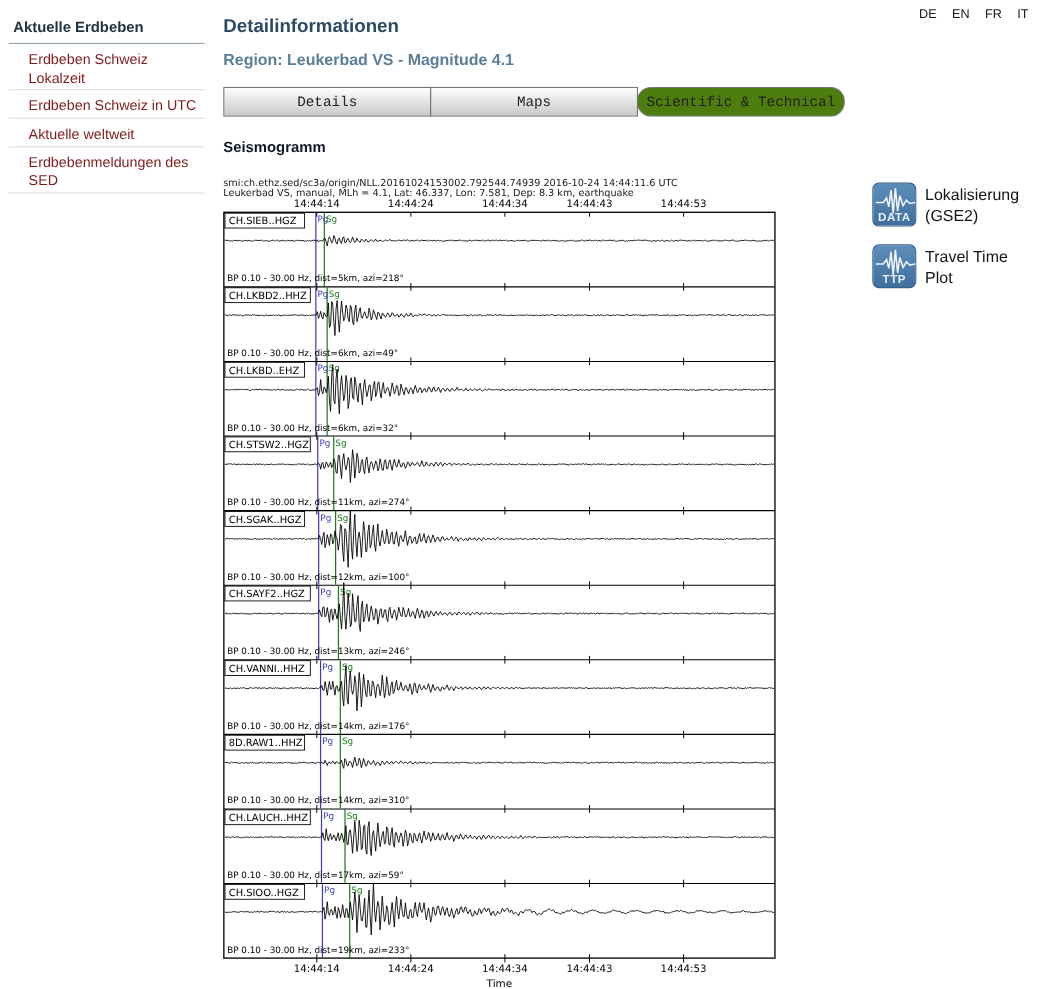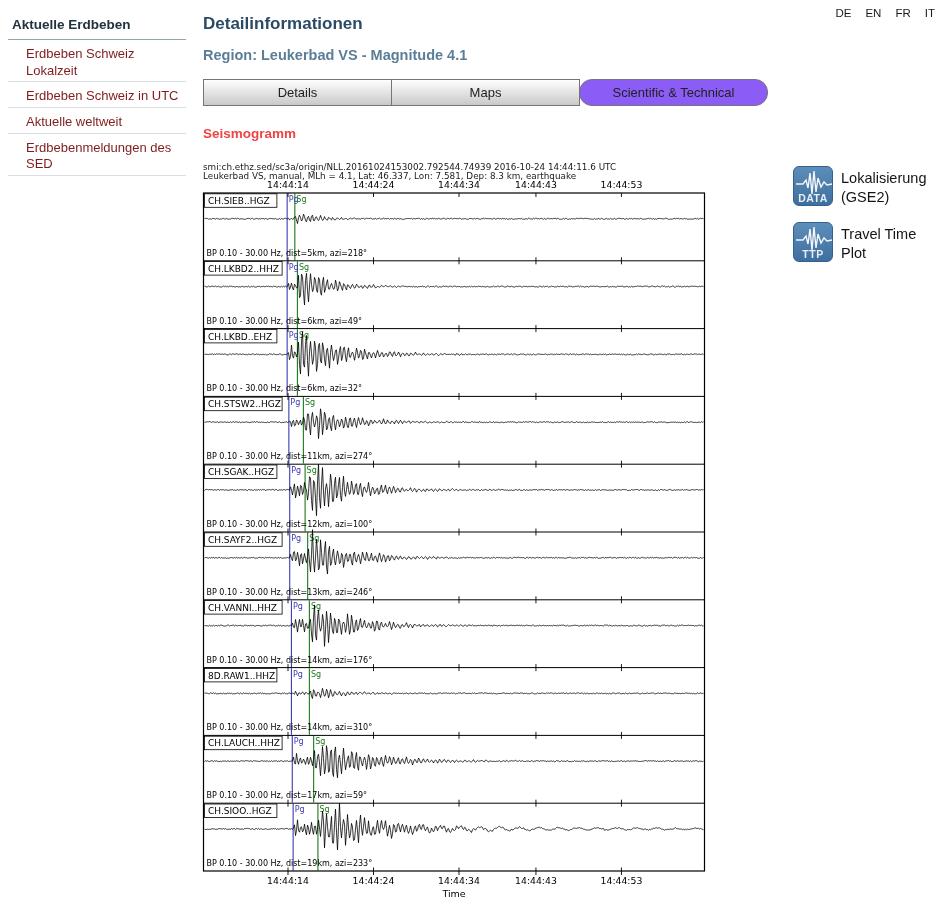--- a/index.html
+++ b/index.html
@@ -25,29 +25,29 @@
   .sidebar ul { list-style:none; margin:0; padding:0; }
   .sidebar li {
     font-size:13px; color:#7f1d1d; line-height:1.28;
     padding:6px 2px 2px 18px; border-bottom:1px solid #d9dfe2; cursor:pointer;
   }
 
   
   .content { position:absolute; left:203px; top:0; width:600px; height:646px; }
   .page-title { position:absolute; top:14px; left:0; margin:0; font-size:17px; font-weight:bold; color:#2b4a63; }
   .region-subtitle { position:absolute; top:47px; left:0; margin:0; font-size:14.5px; font-weight:bold; color:#5b7e97; }
-  .tabs { position:absolute; top:79px; left:0; width:567px; display:flex; }
+  .tabs { position:absolute; top:79px; left:0; width:567px; display:flex;font-family:Liberation Mono, monospace; }
   .tab {
     width:189px; height:27px; line-height:25px; text-align:center;
     font-size:13px; color:#222; border:1px solid #757575; cursor:pointer;
     background:linear-gradient(#fefefe, #c9c9c9);
   }
   .tab + .tab { margin-left:-1px; }
-  .tab.active { background:#8b5cf6;border-radius:13px; }
-  .section-title { position:absolute; top:126px; left:0; margin:0; font-size:13.5px; font-weight:bold; color:#ef4444; }
+  .tab.active { background:#4d7c0f;border-radius:13px; }
+  .section-title { position:absolute; top:126px; left:0; margin:0; font-size:13.5px; font-weight:bold; color:#0f172a; }
   #seismo { position:absolute; top:160px; left:-3px; display:block; }
 
   
   .side-links { position:absolute; left:793px; top:166px; width:150px; }
   .side-link { display:flex; margin-bottom:15px; cursor:pointer; }
   .side-icon {
     position:relative; width:40px; height:40px; flex:0 0 40px;
     background:linear-gradient(#5d8db9, #3f6f9e);
     border:1px solid #35608c; border-radius:6px;
   }

